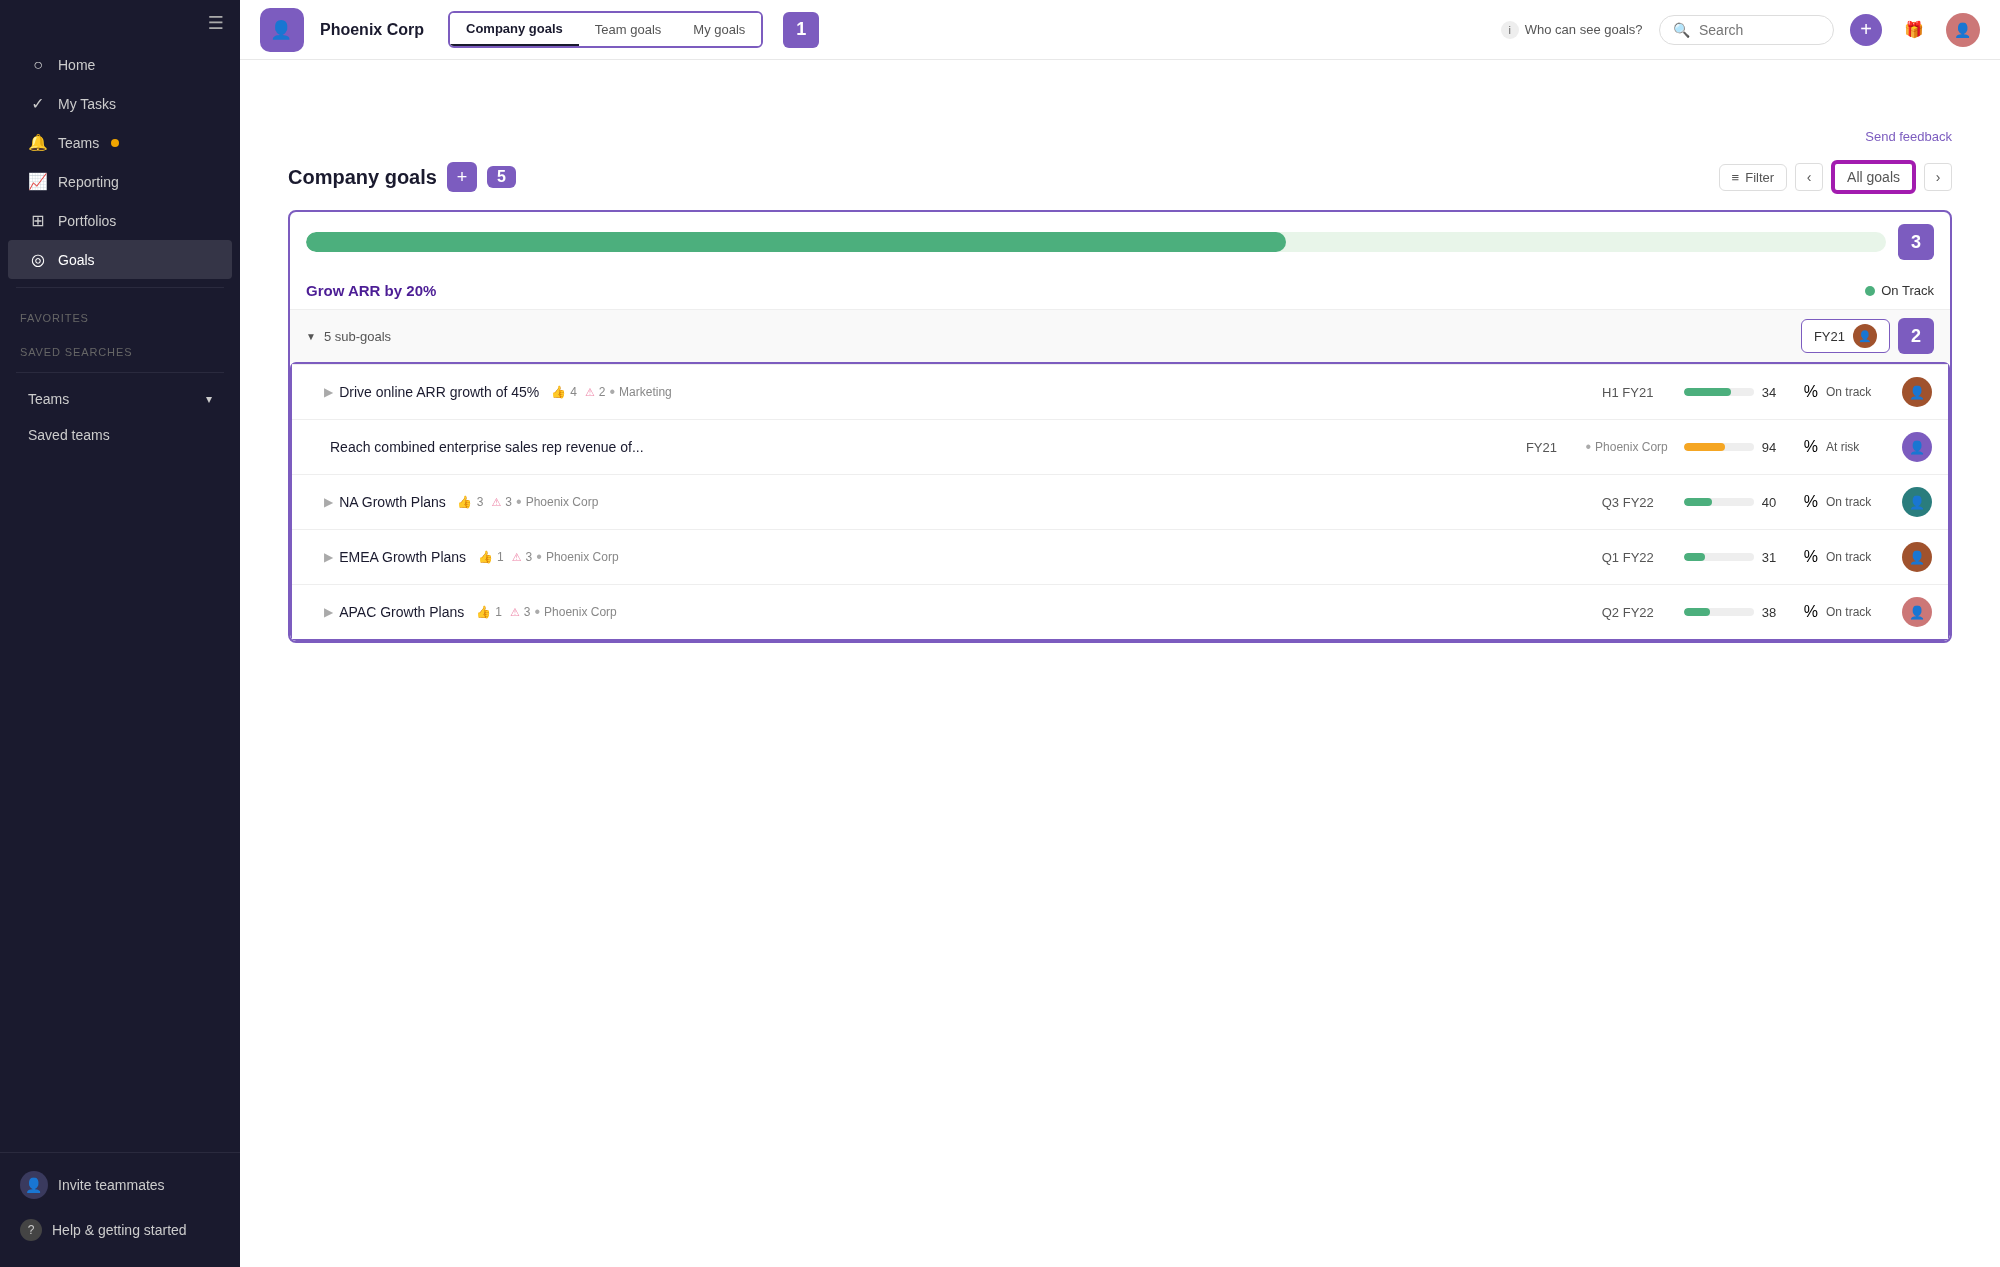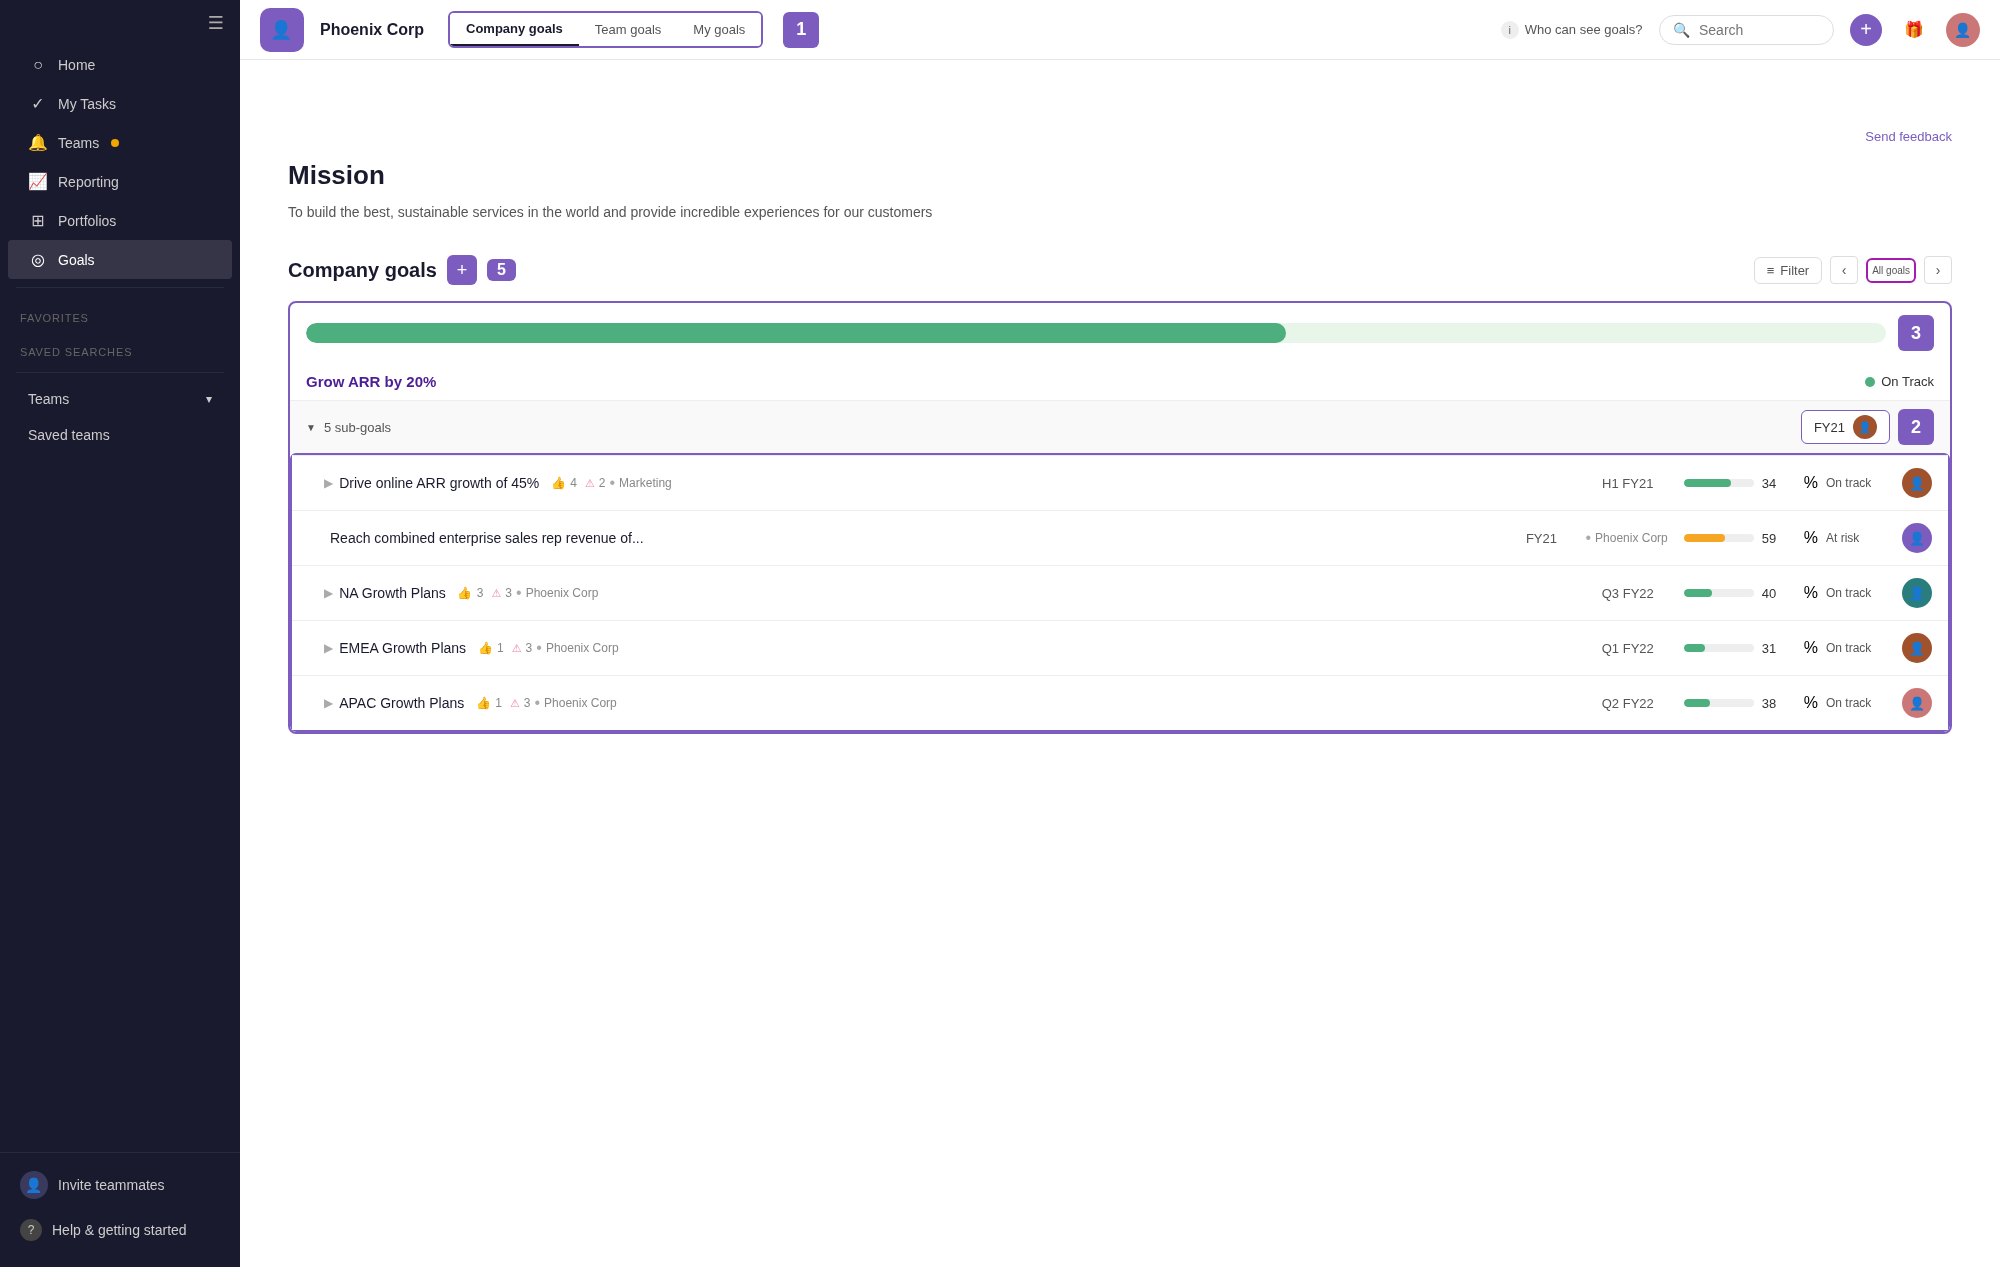--- a/index.html
+++ b/index.html
@@ -315,24 +315,24 @@
       width: 28px; height: 28px;
       border: 1px solid #ddd;
       border-radius: 4px;
       display: flex; align-items: center; justify-content: center;
       cursor: pointer;
       background: #fff;
       color: #555;
       font-size: 14px;
     }
     .all-goals-btn {
-      border: 2px solid #a21caf;
-      border-radius: 6px;
-      padding: 5px 4px;
-      font-size: 10px;
+      border: 4px solid #a21caf;
+      border-radius: 6px;
+      padding: 5px 12px;
+      font-size: 14px;
       cursor: pointer;
       background: #fff;
       color: #555;
     }
 
     
     .goal-card {
       border: 2px solid #7c5cbf;
       border-radius: 8px;
       overflow: hidden;
@@ -569,24 +569,20 @@
       <input type="text" placeholder="Search" style="">
     </div>
     <button class="add-btn">+</button>
     <div class="notification-icon">🎁</div>
     <div class="user-avatar av-pink">👤</div>
   </header>
 
   <div class="content">
     <div class="feedback-link">Send feedback</div>
 
-    <div class="mission-section">
-      <h1 class="mission-title">Mission</h1>
-      <p class="mission-text">To build the best, sustainable services in the world and provide incredible experiences for our customers</p>
-    </div>
 
     <div class="goals-header">
       <span class="goals-title">Company goals</span>
       <button class="add-goal-btn">+</button>
       <span class="goals-count-badge">5</span>
       <div class="goals-actions">
         <button class="filter-btn">
           <span>≡</span>
           <span>Filter</span>
         </button>
@@ -652,21 +648,21 @@
         <div class="sub-goal-row">
           <span class="sub-goal-expand"></span>
           <span class="sub-goal-name">Reach combined enterprise sales rep revenue of...</span>
           <span class="sub-goal-period" style="margin-left:auto;">FY21</span>
           <span class="dot-sep">•</span>
           <span class="sub-goal-team">Phoenix Corp</span>
           <div class="sub-goal-progress-wrap">
             <div class="mini-progress-bar">
               <div class="mini-progress-fill-yellow" style="width:59%"></div>
             </div>
-            <span class="sub-goal-pct">59</span>%
+            <span class="sub-goal-pct">94</span>%
             <span class="sub-goal-status">At risk</span>
           </div>
           <div class="sub-goal-avatar av-purple">👤</div>
         </div>
 
         <div class="sub-goal-row">
           <span class="sub-goal-expand">▶</span>
           <span class="sub-goal-name">NA Growth Plans</span>
           <div class="sub-goal-likes">
             <span>👍</span>

